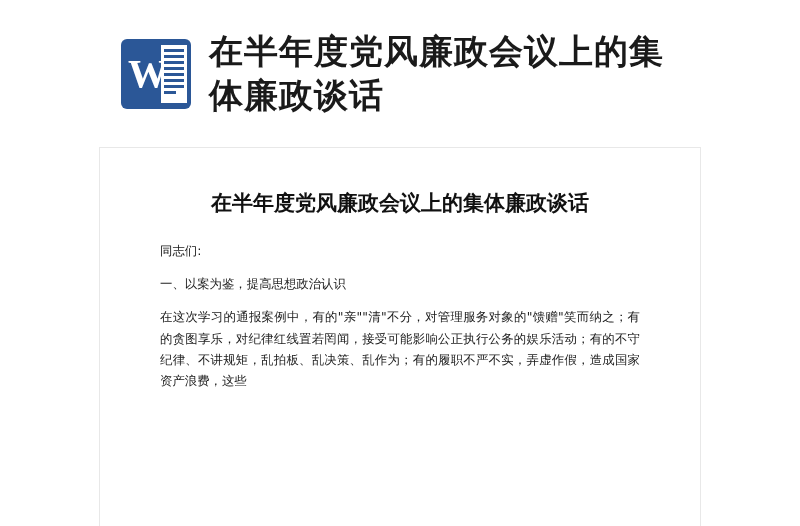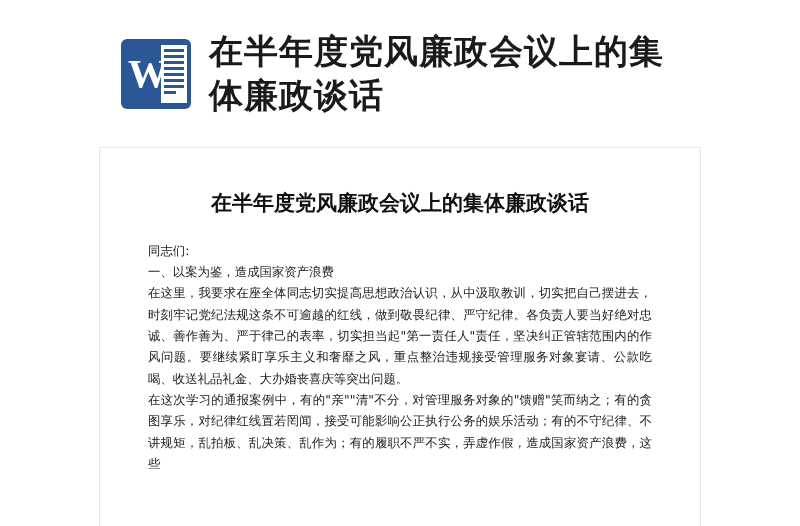--- a/index.html
+++ b/index.html
@@ -113,21 +113,21 @@
   }
 
   .doc-body {
     font-size: 12.4px;
     line-height: 1.72;
     color: #1b1b1b;
     text-align: justify;
     font-family: "DejaVu Sans", "Liberation Sans", sans-serif;
   }
   .doc-body p {
-    margin: 0;
+    margin: 12px;
   }
 </style>
 </head>
 <body>
 
 <div class="page">
 
   <div class="header">
     <div class="header-inner">
       <div class="word-icon">
@@ -144,19 +144,18 @@
         </span>
       </div>
       <div class="header-title">在半年度党风廉政会议上的集体廉政谈话</div>
     </div>
   </div>
 
   <div class="sheet">
     <div class="doc-title">在半年度党风廉政会议上的集体廉政谈话</div>
     <div class="doc-body">
       <p>同志们:</p>
-      <p>一、以案为鉴，造成国家资产浪费</p>
-      <p>在这里，我要求在座全体同志切实提高思想政治认识，从中汲取教训，切实把自己摆进去，时刻牢记党纪法规这条不可逾越的红线，做到敬畏纪律、严守纪律。各负责人要当好绝对忠诚、善作善为、严于律己的表率，切实担当起"第一责任人"责任，坚决纠正管辖范围内的作风问题。要继续紧盯享乐主义和奢靡之风，重点整治违规接受管理服务对象宴请、公款吃喝、收送礼品礼金、大办婚丧喜庆等突出问题。</p>
+      <p>一、以案为鉴，提高思想政治认识</p>
       <p>在这次学习的通报案例中，有的"亲""清"不分，对管理服务对象的"馈赠"笑而纳之；有的贪图享乐，对纪律红线置若罔闻，接受可能影响公正执行公务的娱乐活动；有的不守纪律、不讲规矩，乱拍板、乱决策、乱作为；有的履职不严不实，弄虚作假，造成国家资产浪费，这些</p>
     </div>
   </div>
 
 </div>
 
 </body></html>

